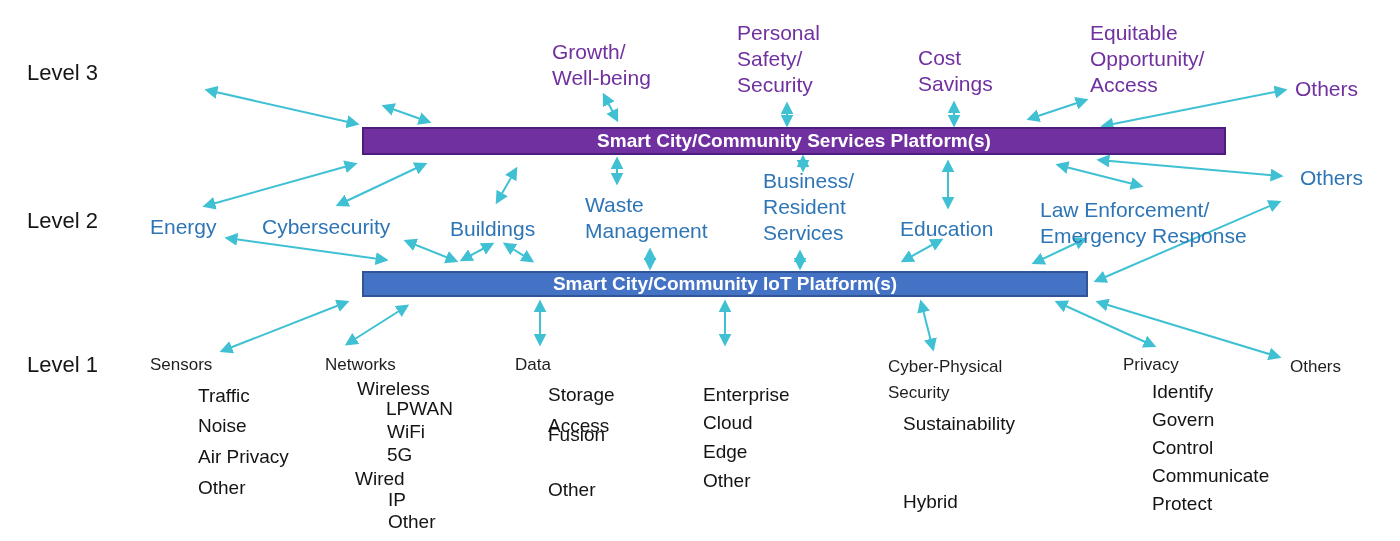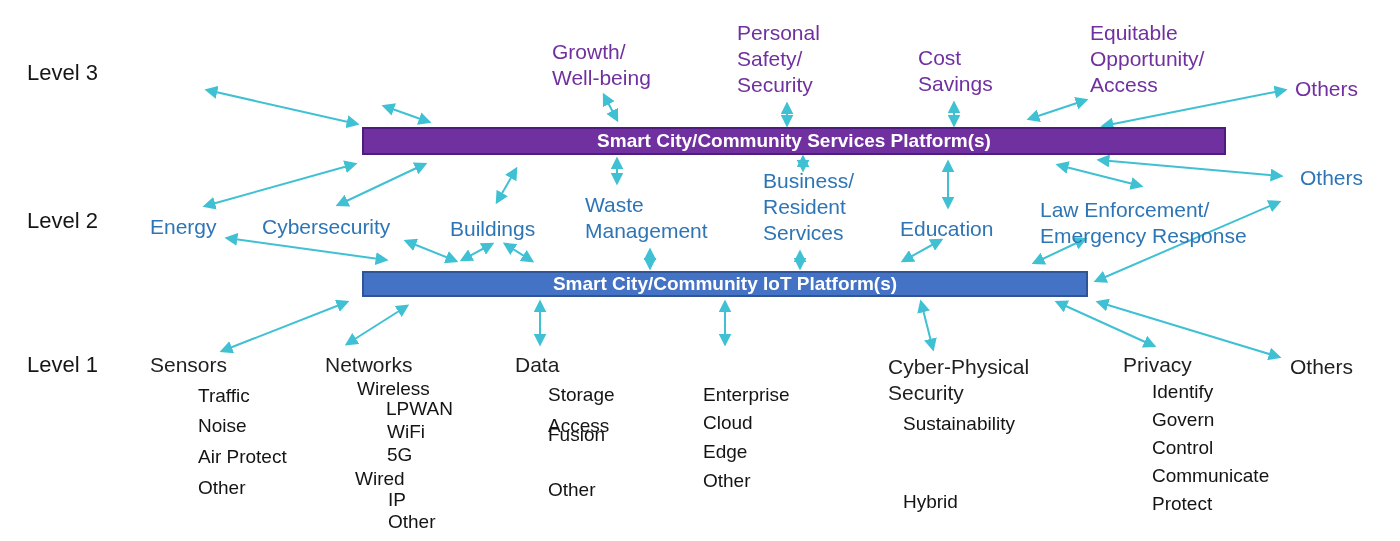--- a/index.html
+++ b/index.html
@@ -10,21 +10,21 @@
   }
   html,body{margin:0;padding:0;background:#ffffff;}
   .scene{
     position:relative; width:1400px; height:541px; background:#ffffff;
     font-family:"Liberation Sans", sans-serif; overflow:hidden;
   }
   .lbl{position:absolute; white-space:pre-line;}
   .lvl{font-size:22px; color:#161616;}
   .l3{font-size:21px; line-height:26px; color:var(--level3-text);}
   .l2{font-size:21px; line-height:26px; color:var(--level2-text);}
-  .l1h{font-size:21px; line-height:26px; color:var(--level1-text);}
+  .l1h{font-size:17px; line-height:26px; color:var(--level1-text);}
   .l1s{font-size:19px; color:#141414;}
   .bar{
     position:absolute; display:flex; align-items:center; justify-content:center;
     color:var(--bar-text); font-size:19px; font-weight:bold; box-sizing:border-box;
   }
   .bar-services{left:362px; top:127px; width:864px; height:28px;
     background:var(--services-bar-fill); border:2px solid var(--services-bar-border);}
   .bar-iot{left:362px; top:271px; width:726px; height:26px;
     background:var(--iot-bar-fill); border:2px solid var(--iot-bar-border);}
   svg.arrows{position:absolute; left:0; top:0; pointer-events:none;}
@@ -116,21 +116,21 @@
 Emergency Response</div>
   <div class="lbl l2" style="left:1300px; top:165px">Others</div>
 
   <div class="bar bar-iot">
     <span>Smart City/Community IoT Platform(s)</span>
   </div>
 
   <div class="lbl l1h" style="left:150px; top:352px">Sensors</div>
   <div class="lbl l1s" style="left:198px; top:385px">Traffic</div>
   <div class="lbl l1s" style="left:198px; top:415px">Noise</div>
-  <div class="lbl l1s" style="left:198px; top:446px">Air Protect</div>
+  <div class="lbl l1s" style="left:198px; top:446px">Air Privacy</div>
   <div class="lbl l1s" style="left:198px; top:477px">Other</div>
 
   <div class="lbl l1h" style="left:325px; top:352px">Networks</div>
   <div class="lbl l1s" style="left:357px; top:378px">Wireless</div>
   <div class="lbl l1s" style="left:386px; top:398px">LPWAN</div>
   <div class="lbl l1s" style="left:387px; top:421px">WiFi</div>
   <div class="lbl l1s" style="left:387px; top:444px">5G</div>
   <div class="lbl l1s" style="left:355px; top:468px">Wired</div>
   <div class="lbl l1s" style="left:388px; top:489px">IP</div>
   <div class="lbl l1s" style="left:388px; top:511px">Other</div>

